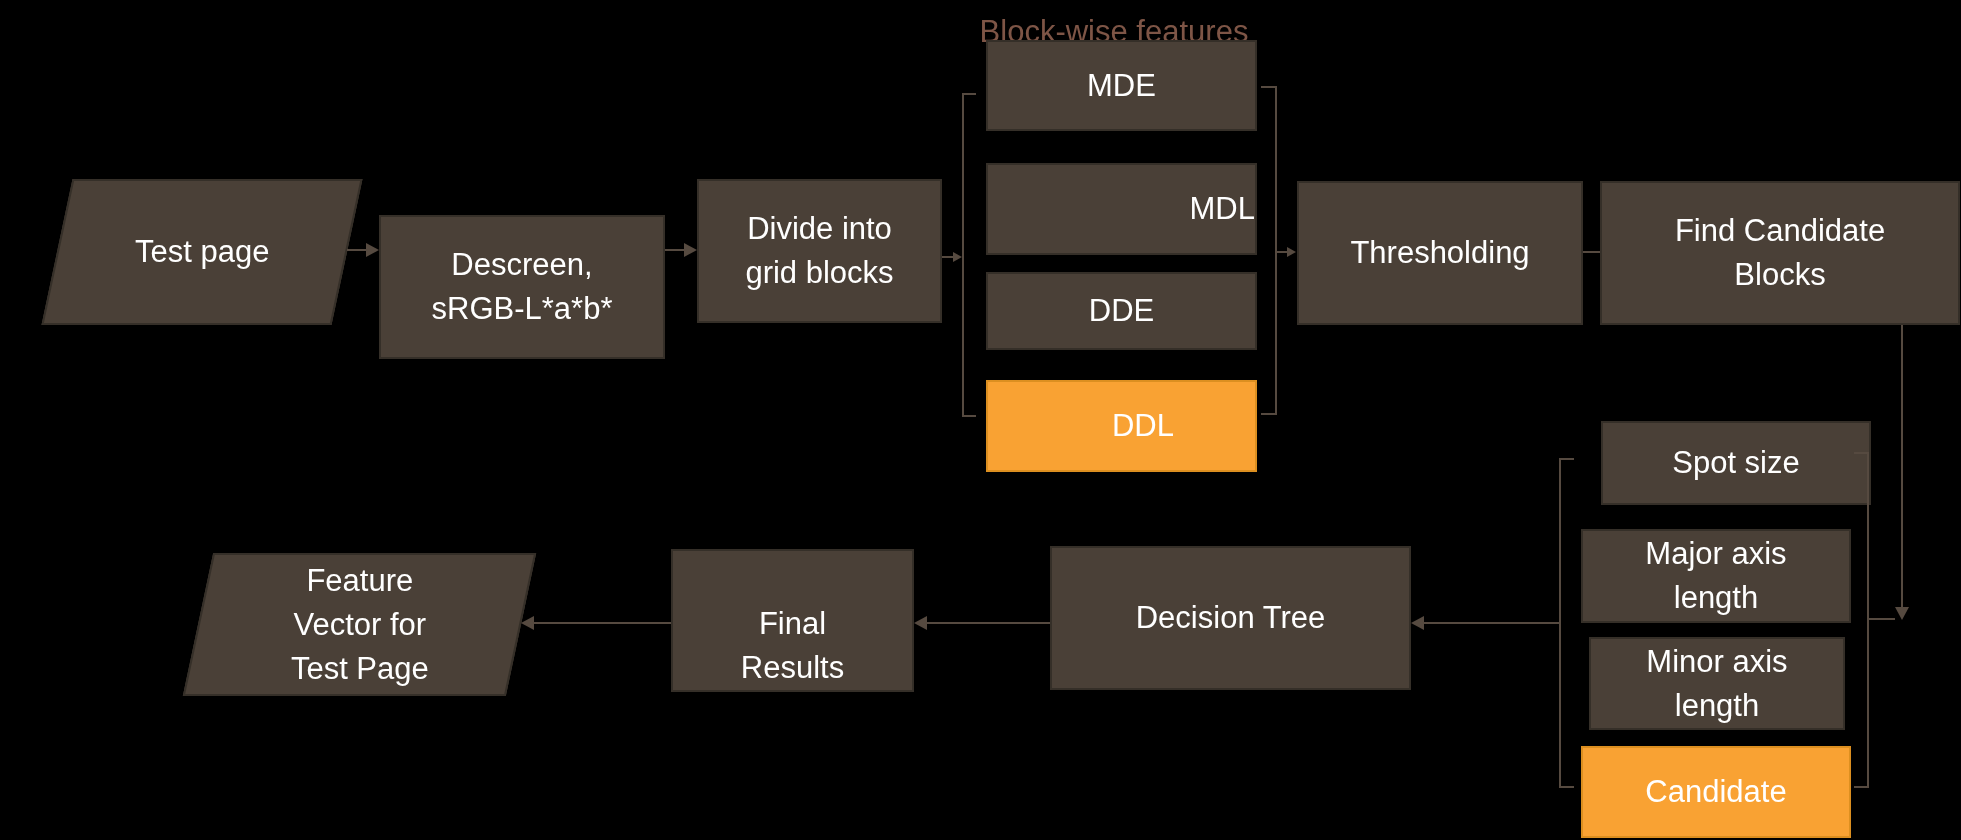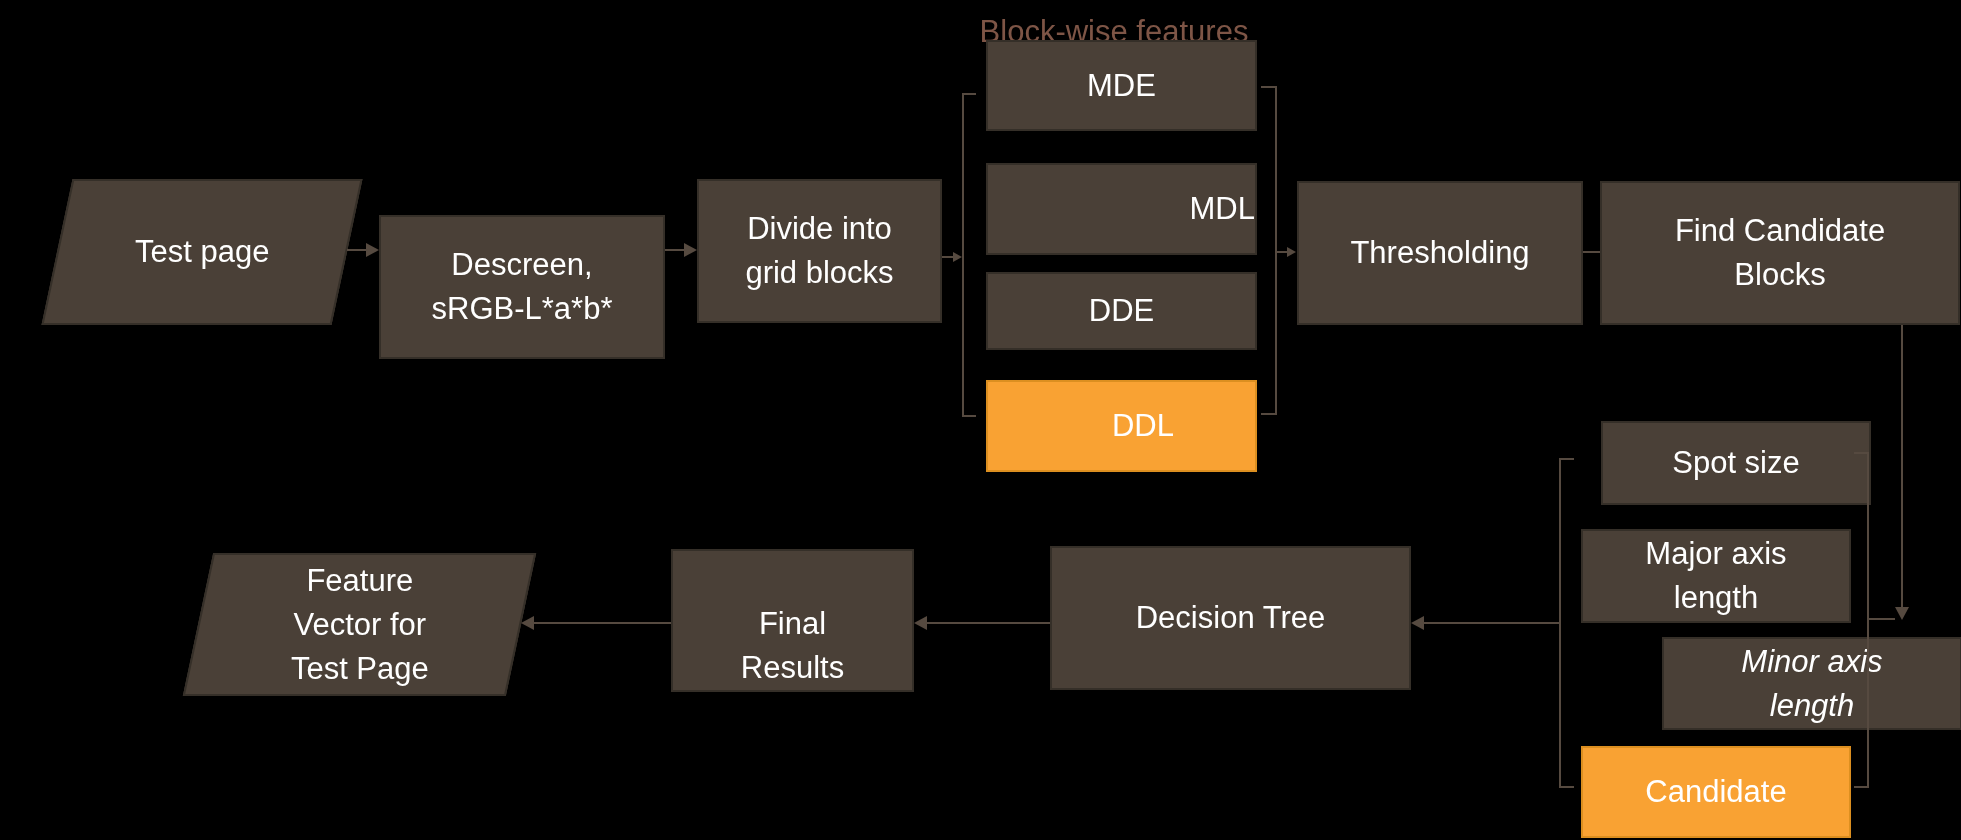--- a/index.html
+++ b/index.html
@@ -83,21 +83,21 @@
 Blocks</span>
   </div>
 
   <div class="node" style="left:1581px;top:421px;width:270px;height:84px;margin-left:20px;">
     <span class="label">Spot size</span>
   </div>
   <div class="node" style="left:1581px;top:529px;width:270px;height:94px;">
     <span class="label">Major axis
 length</span>
   </div>
-  <div class="node" style="left:1662px;top:637px;width:300px;height:93px;font-style:italic;">
+  <div class="node" style="left:1589px;top:637px;width:256px;height:93px;">
     <span class="label">Minor axis
 length</span>
   </div>
   <div class="node orange" style="left:1581px;top:746px;width:270px;height:92px;">
     <span class="label">Candidate</span>
   </div>
 
   <div class="node" style="left:1050px;top:546px;width:361px;height:144px;">
     <span class="label">Decision Tree</span>
   </div>

